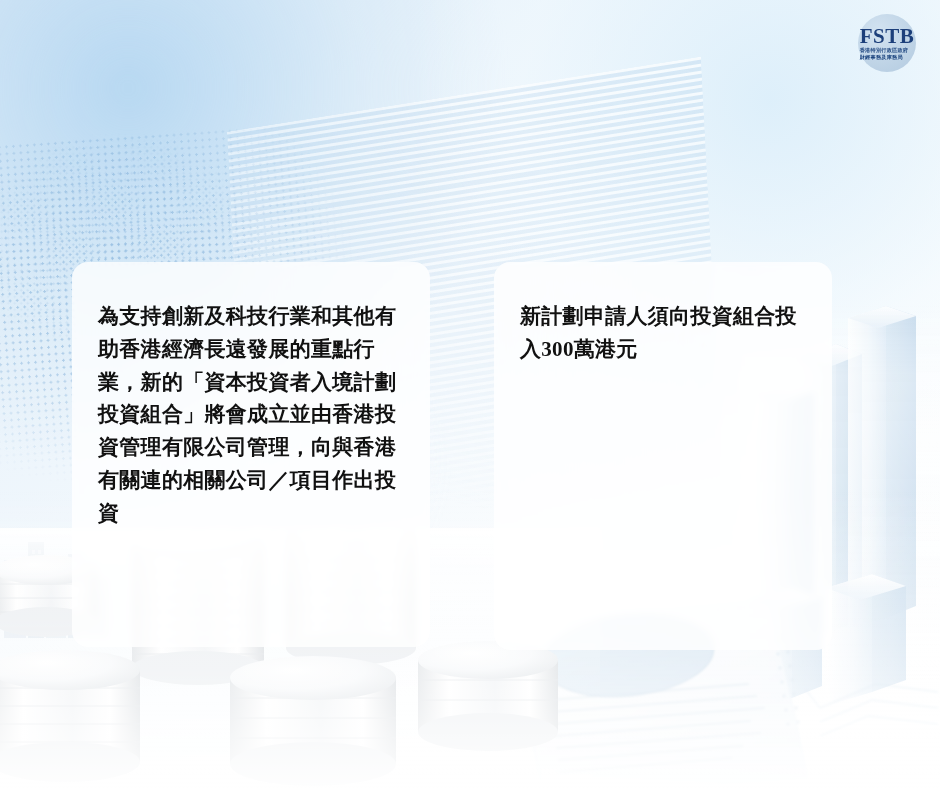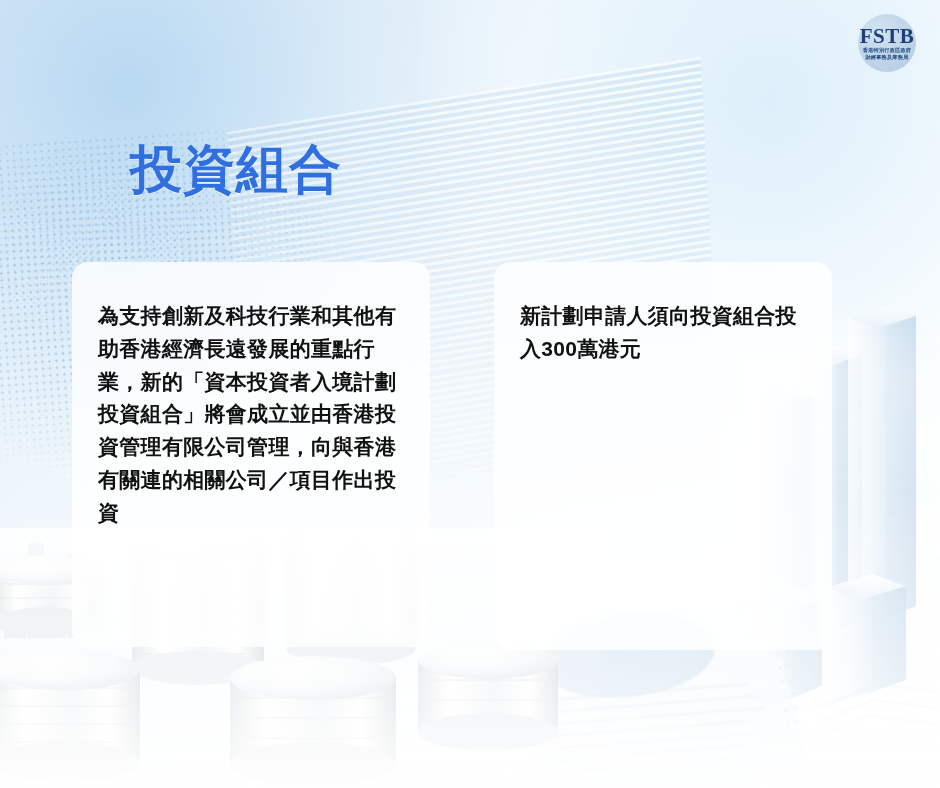--- a/index.html
+++ b/index.html
@@ -112,21 +112,21 @@
     display: flex; flex-direction: column;
     align-items: center; justify-content: center;
     z-index: 8;
   }
   .logo-disc {
     position: absolute; left: 8px; top: 2px;
     width: 58px; height: 58px; border-radius: 50%;
     background: radial-gradient(circle at 35% 30%, #cfe0ef 0%, #b9cfe3 55%, #a9c3db 100%);
     opacity: .85;
   }
-  .logo-text { position: relative; z-index: 2; text-align: center; line-height: 1; }
+  .logo-text { position: relative; z-index: 2; text-align: left; line-height: 1; }
   .logo-main {
     font-size: 21px; font-weight: bold; letter-spacing: .5px;
     color: #1c3f7a; font-family: "Liberation Serif", "DejaVu Serif", serif;
   }
   .logo-sub1, .logo-sub2 {
     font-size: 5.2px; color: #1f4780; font-weight: bold;
     letter-spacing: .2px; margin-top: 1.5px; white-space: nowrap;
   }
 
   
@@ -159,21 +159,21 @@
     padding: 38px 26px 26px 26px;
     color: #111111;
     font-weight: bold;
     font-size: 21px;
     line-height: 1.56;
     letter-spacing: .3px;
   }
   .card .body { white-space: pre-line; }
 
   #card-left  { left: 72px;  top: 0;  width: 358px; height: 385px; }
-  #card-right { left: 494px; top: 0;  width: 338px; height: 388px; }
+  #card-right { left: 494px; top: 0;  width: 338px; height: 388px; font-family: Liberation Serif, serif; }
 </style>
 </head>
 <body>
 
 <div id="slide">
 
   <div class="bg-layer wash-tl"></div>
   <div class="bg-layer wash-tr"></div>
   <div class="bg-layer dotmap"></div>
   <div class="bg-layer dotmap2"></div>
@@ -416,21 +416,21 @@
 
   <div class="logo">
     <div class="logo-disc"></div>
     <div class="logo-text">
       <div class="logo-main">FSTB</div>
       <div class="logo-sub1">香港特別行政區政府</div>
       <div class="logo-sub2">財經事務及庫務局</div>
     </div>
   </div>
 
-  <h1 class="heading"><br><span>投資組合</span></h1>
+  <h1 class="heading"><br></h1>
 
   <div class="cards">
     <div class="card" id="card-left">
       <div class="body">為支持創新及科技行業和其他有助香港經濟長遠發展的重點行業，新的「資本投資者入境計劃投資組合」將會成立並由香港投資管理有限公司管理，向與香港有關連的相關公司／項目作出投資</div>
     </div>
     <div class="card" id="card-right">
       <div class="body">新計劃申請人須向投資組合投入300萬港元</div>
     </div>
   </div>
 

